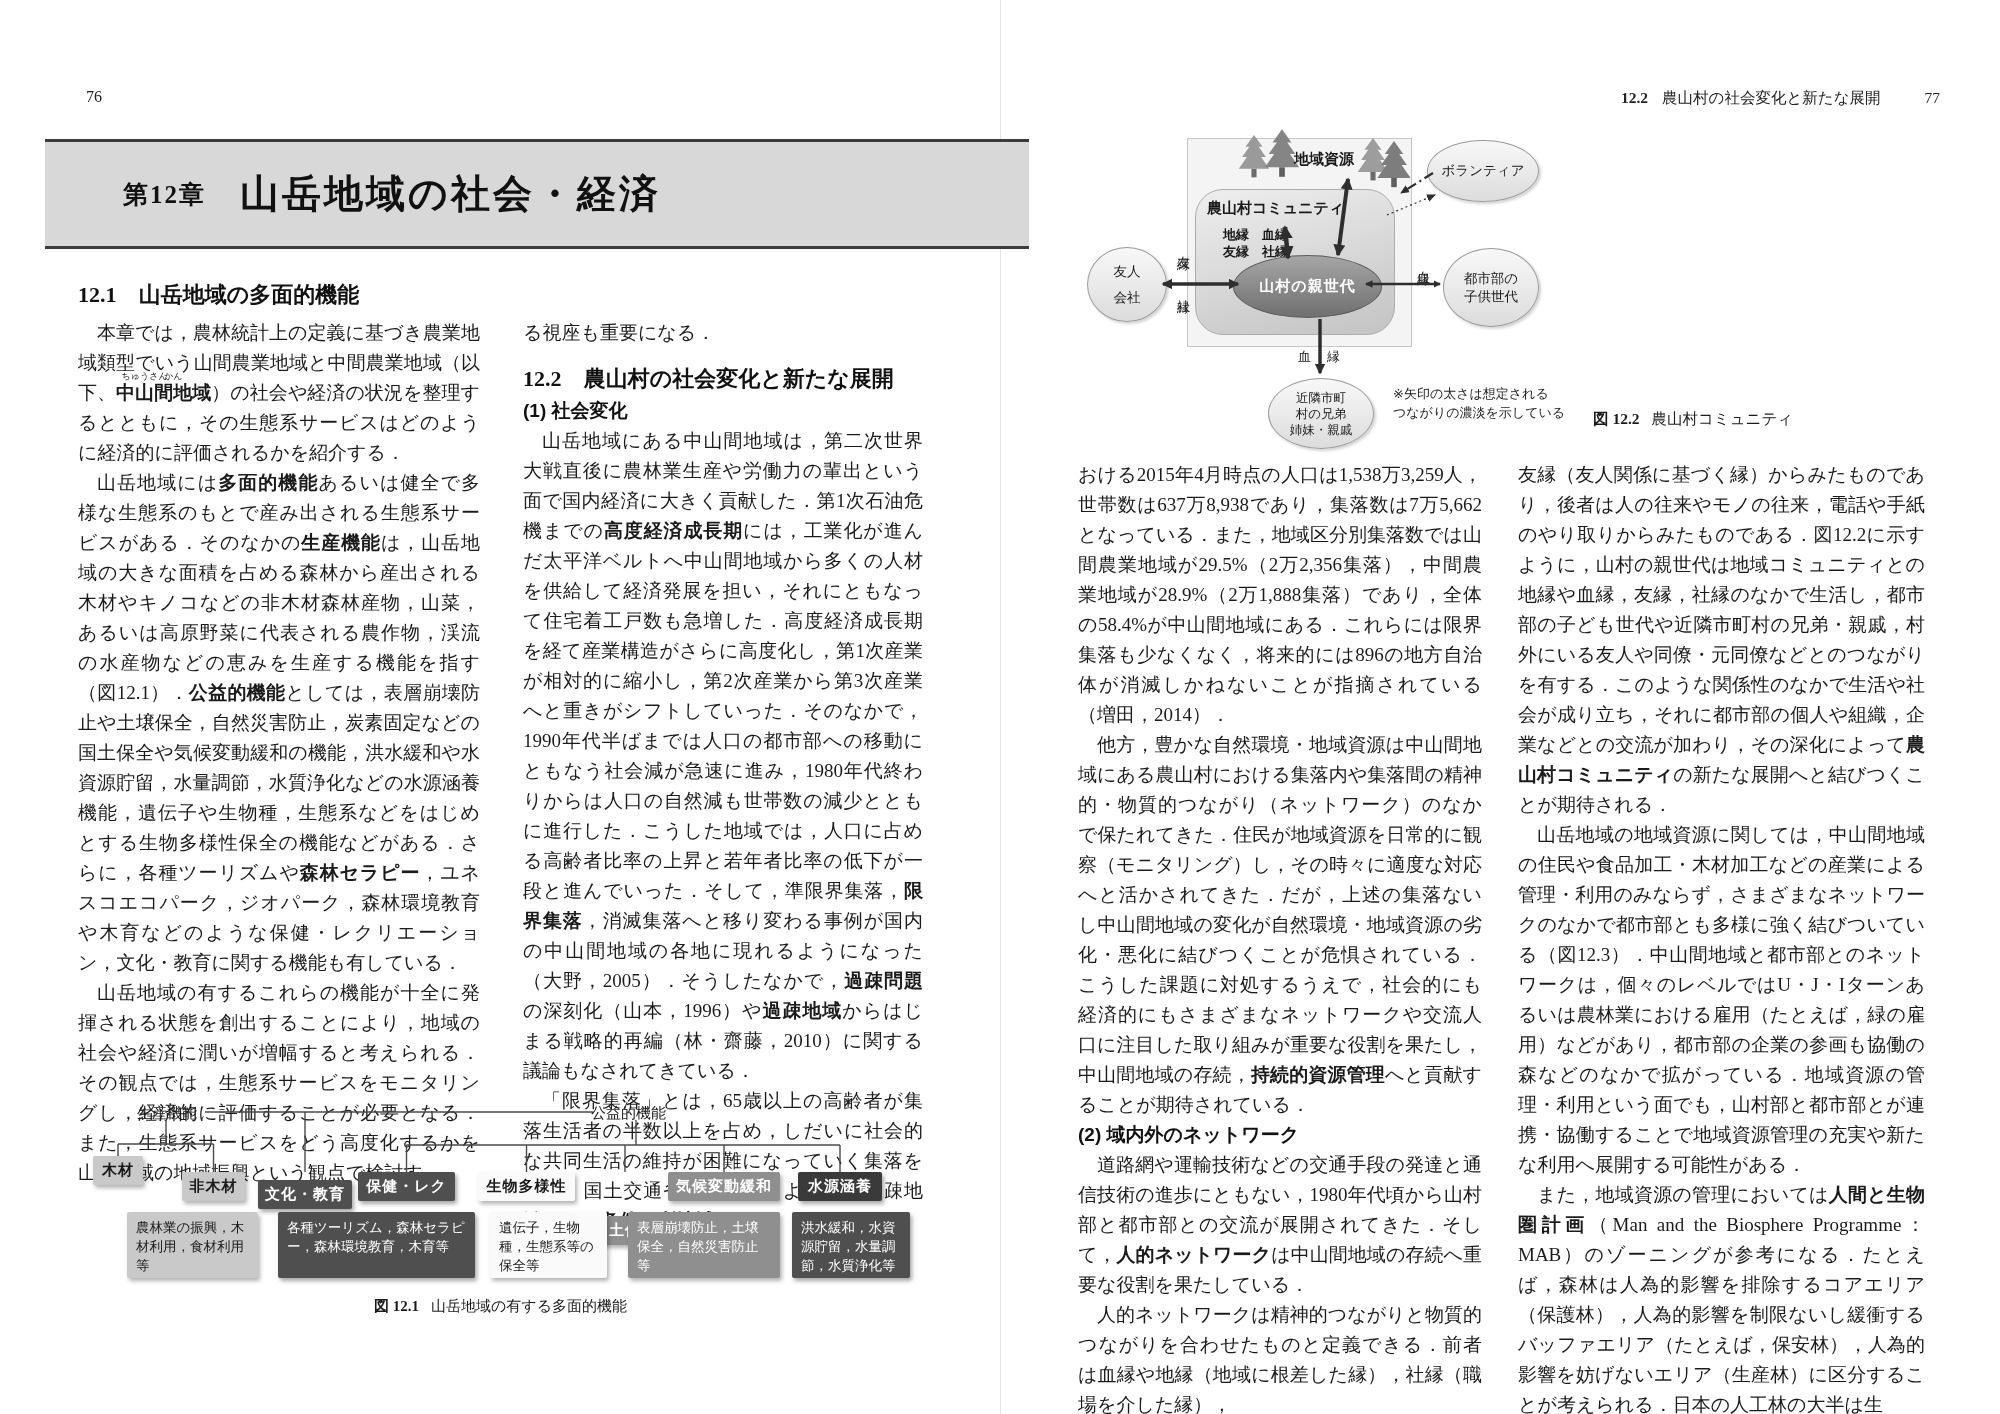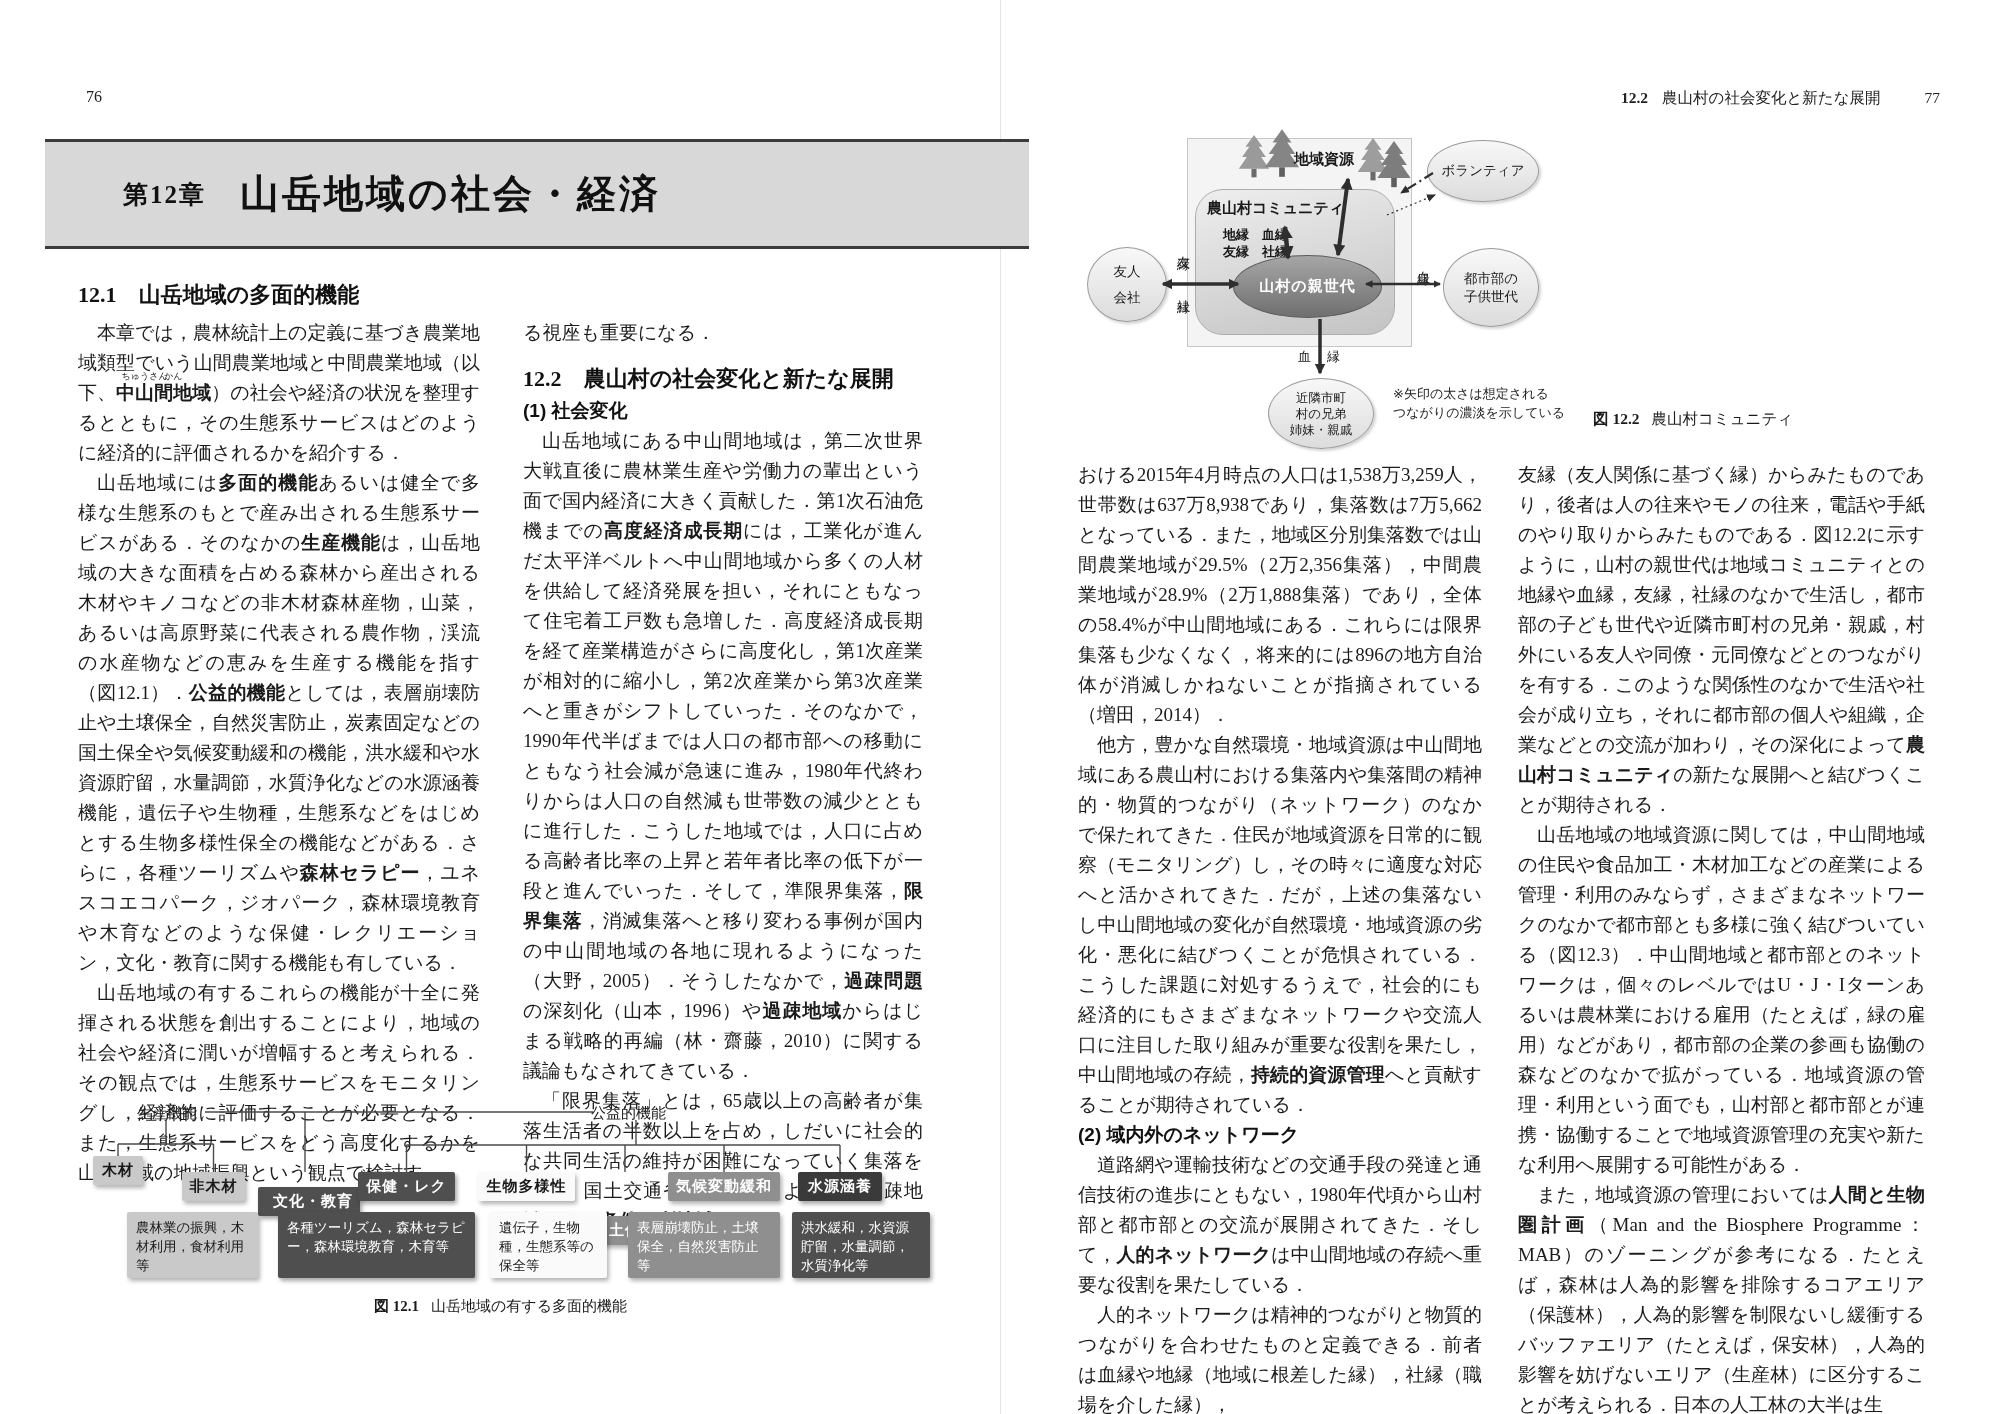--- a/index.html
+++ b/index.html
@@ -113,32 +113,32 @@
         <line x1="547" y1="53" x2="547" y2="80"></line>
         <line x1="646" y1="53" x2="646" y2="80"></line>
         <line x1="762" y1="53" x2="762" y2="80"></line>
       </g>
     </svg>
     <div class="f1-label" style="left:59px;top:12px;">生産機能</div>
     <div class="f1-label" style="left:513px;top:12px;">公益的機能</div>
 
     <div class="f1-box s-light" style="left:15px;top:64px;width:50px;">木材</div>
     <div class="f1-box s-light" style="left:104px;top:80px;width:63px;">非木材</div>
-    <div class="f1-box s-dark" style="left:180px;top:95px;width:94px;padding-left:8px;">文化・教育</div>
+    <div class="f1-box s-dark" style="left:180px;top:88px;width:94px;">文化・教育</div>
     <div class="f1-box s-dark" style="left:280px;top:80px;width:97px;">保健・レク</div>
     <div class="f1-box s-white" style="left:400px;top:80px;width:97px;">生物多様性</div>
     <div class="f1-box s-mid" style="left:507px;top:80px;width:80px;margin-top:44px;">国土保全</div>
     <div class="f1-box s-mid" style="left:590px;top:80px;width:112px;">気候変動緩和</div>
     <div class="f1-box s-darkest" style="left:720px;top:80px;width:84px;">水源涵養</div>
 
     <div class="f1-detail s-light" style="left:29px;top:120px;width:131px;">農林業の振興，木材利用，食材利用等</div>
     <div class="f1-detail s-dark" style="left:180px;top:120px;width:197px;">各種ツーリズム，森林セラピー，森林環境教育，木育等</div>
     <div class="f1-detail s-white" style="left:392px;top:120px;width:117px;">遺伝子，生物種，生態系等の保全等</div>
     <div class="f1-detail s-mid" style="left:530px;top:120px;width:152px;">表層崩壊防止，土壌保全，自然災害防止等</div>
-    <div class="f1-detail s-dark" style="left:694px;top:120px;width:138px;">洪水緩和，水資源貯留，水量調節，水質浄化等</div>
+    <div class="f1-detail s-dark" style="left:694px;top:120px;width:118px;">洪水緩和，水資源貯留，水量調節，水質浄化等</div>
 
     <div class="fig-cap" style="top:205px;">
       <span class="cap-label">図 12.1</span><span>山岳地域の有する多面的機能</span>
     </div>
   </div>
 
   <div class="running-header">
     <span class="rh-no">12.2</span><span>農山村の社会変化と新たな展開</span><span class="rh-page">77</span>
   </div>
 

